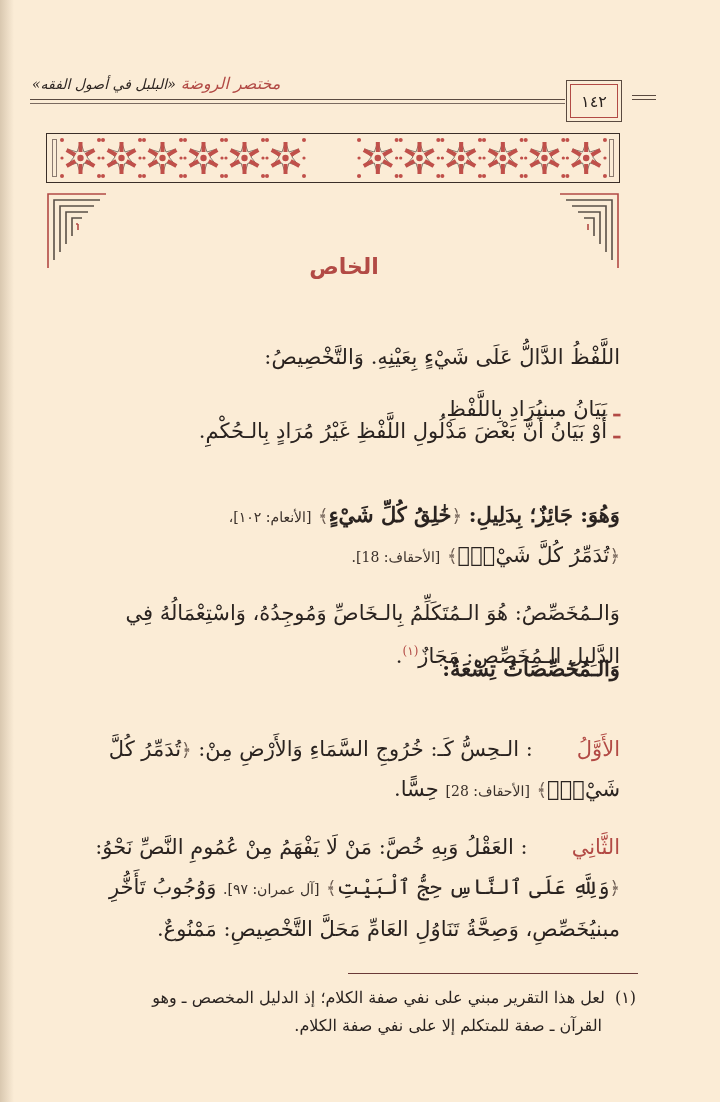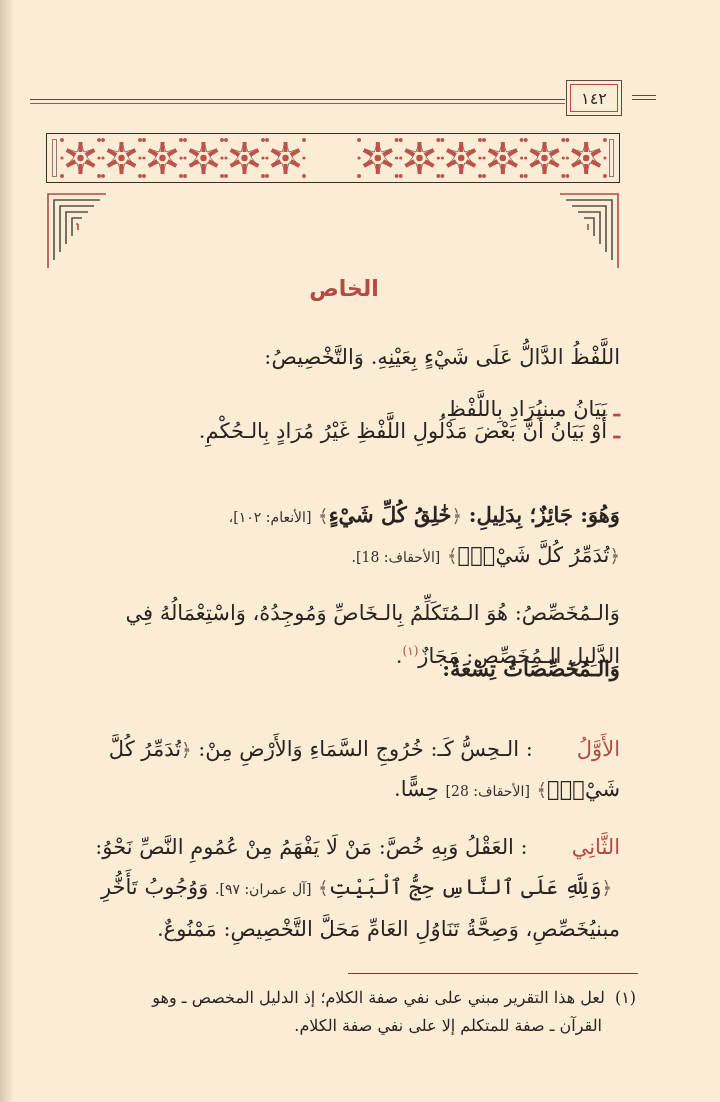--- a/index.html
+++ b/index.html
@@ -61,21 +61,21 @@
     .header-title .sub-name {
       color: #2e2622;
       font-style: italic;
       font-size: 14px;
     }
     .page-number-box {
       position: absolute;
       left: 536px;
       top: 8px;
       width: 56px;
-      height: 36px;
+      height: 42px;
       border: 1px solid #5a4a40;
       display: flex;
       align-items: center;
       justify-content: center;
       box-sizing: border-box;
     }
     .page-number-box::before {
       content: "";
       position: absolute;
       left: 3px; right: 3px; top: 3px; bottom: 3px;
@@ -129,21 +129,21 @@
     .corner {
       position: absolute;
       top: 192px;
       width: 60px;
       height: 76px;
     }
     .corner.left { left: 46px; }
     .corner.right { left: 560px; }
     .section-title {
       position: absolute;
-      top: 276px;
+      top: 254px;
       left: 0;
       width: 688px;
       text-align: center;
       font-family: "DejaVu Sans", sans-serif;
       font-weight: bold;
       font-size: 22px;
       color: #b24a45;
       direction: rtl;
     }
     .line {
@@ -204,20 +204,24 @@
     .footnote-num {
       margin-left: 10px;
     }
   </style>
 </head>
 <body>
 
 <div class="page-shadow"></div>
 
 <div class="running-header">
+  <div class="header-title">
+    <span class="book-name">مختصر الروضة</span>
+    <span class="sub-name">«البلبل في أصول الفقه»</span>
+  </div>
   <div class="header-rule-long"></div>
   <div class="header-rule-long second"></div>
   <div class="page-number-box">
     <span class="page-number">١٤٢</span>
   </div>
   <div class="header-tail t1"></div>
   <div class="header-tail t2"></div>
 </div>
 
 <div class="ornament-band">
@@ -333,21 +337,21 @@
 <div class="line" style="top:774px; right:100px;">
   <span class="quran">شَيْءِۭ</span><span class="ornate-bracket">﴾</span>
   <span class="ref">[الأحقاف: 28]</span>
   <span>حِسًّا.</span>
 </div>
 
 <div class="line" style="top:832px; right:100px;">
   <span class="red-label">الثَّانِي</span><span>: العَقْلُ وَبِهِ خُصَّ: مَنْ لَا يَفْهَمُ مِنْ عُمُومِ النَّصِّ نَحْوُ:</span>
 </div>
 
-<div class="line" style="top:872px; right:108px;">
+<div class="line" style="top:872px; right:100px;">
   <span class="ornate-bracket">﴿</span><span class="quran">وَلِلَّهِ عَلَى ٱلنَّاسِ حِجُّ ٱلْبَيْتِ</span><span class="ornate-bracket">﴾</span>
   <span class="ref">[آل عمران: ٩٧].</span>
   <span>وَوُجُوبُ تَأَخُّرِ</span>
 </div>
 
 <div class="line" style="top:914px; right:100px;">
   <span>مبنيُخَصِّصِ، وَصِحَّةُ تَنَاوُلِ العَامِّ مَحَلَّ التَّخْصِيصِ: مَمْنُوعٌ.</span>
 </div>
 
 <div class="footnote-rule"></div>

